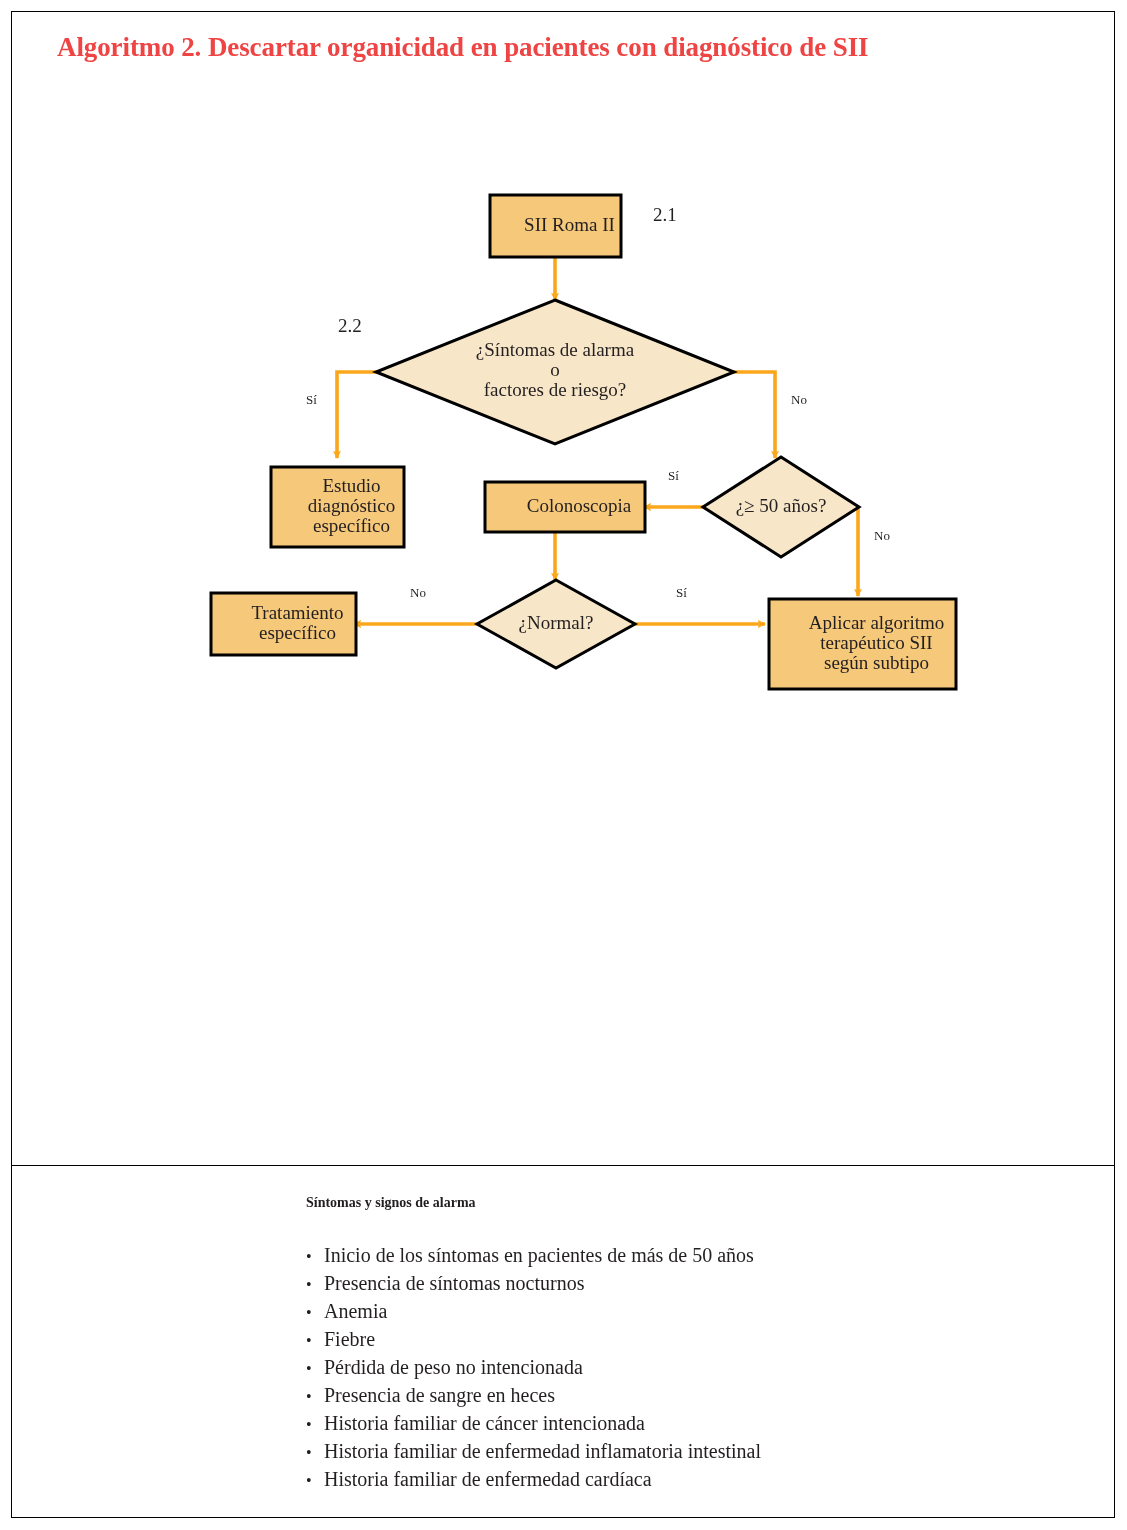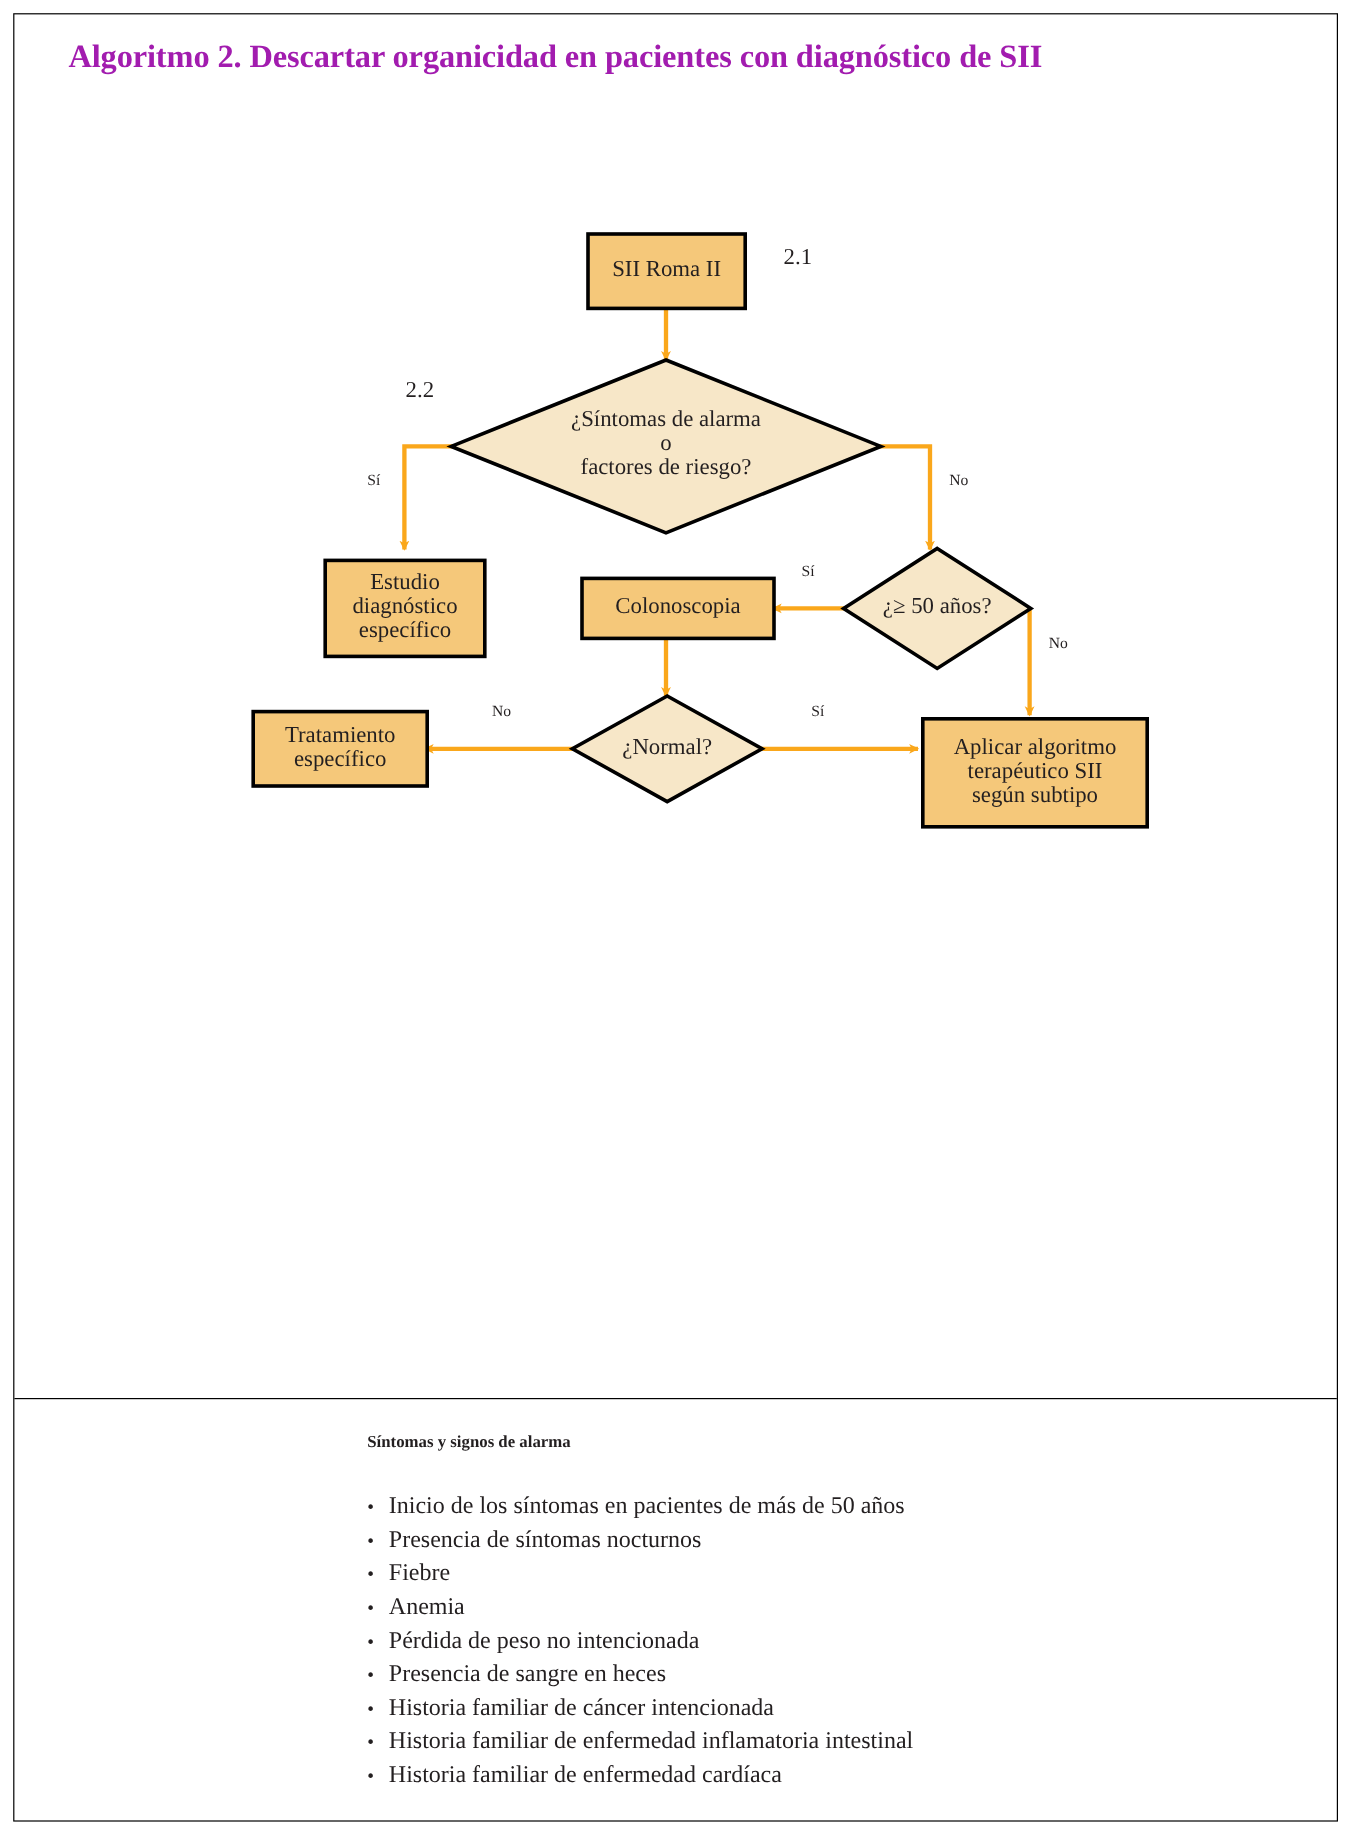--- a/index.html
+++ b/index.html
@@ -35,21 +35,21 @@
     width: 1102px;
     height: 60px;
   }
   #page-title {
     position: absolute;
     left: 45px;
     top: 20px;
     font-size: 27px;
     font-weight: bold;
     letter-spacing: -0.1px;
-    color: #a21caf;
+    color: #ef4444;
     white-space: nowrap;
   }
 
   
   #diagram-area {
     position: absolute;
     left: 12px;
     top: 72px;
     width: 1102px;
     height: 1093px;
@@ -62,21 +62,21 @@
 
   
   .node-label {
     position: absolute;
     text-align: center;
     color: #231f20;
     line-height: 1.06;
     white-space: pre-line;
     pointer-events: none;
   }
-  .box-label { font-size: 19px; }
+  .box-label { font-size: 19px; padding-left: 14px; }
   .diamond-label { font-size: 19px; }
 
   .edge-label {
     position: absolute;
     font-size: 13px;
     color: #231f20;
     white-space: nowrap;
   }
   .step-marker {
     position: absolute;
@@ -222,21 +222,21 @@
   <div class="edge-label" style="left:664px; top:513px;">Sí</div>
 </div>
 
 <div id="legend-divider"></div>
 
 <div id="legend">
   <div id="legend-title">Síntomas y signos de alarma</div>
   <ul id="legend-list">
       <li><span class="bullet-glyph">•</span><span>Inicio de los síntomas en pacientes de más de 50 años</span></li>
       <li><span class="bullet-glyph">•</span><span>Presencia de síntomas nocturnos</span></li>
+      <li><span class="bullet-glyph">•</span><span>Anemia</span></li>
       <li><span class="bullet-glyph">•</span><span>Fiebre</span></li>
-      <li><span class="bullet-glyph">•</span><span>Anemia</span></li>
       <li><span class="bullet-glyph">•</span><span>Pérdida de peso no intencionada</span></li>
       <li><span class="bullet-glyph">•</span><span>Presencia de sangre en heces</span></li>
       <li><span class="bullet-glyph">•</span><span>Historia familiar de cáncer intencionada</span></li>
       <li><span class="bullet-glyph">•</span><span>Historia familiar de enfermedad inflamatoria intestinal</span></li>
       <li><span class="bullet-glyph">•</span><span>Historia familiar de enfermedad cardíaca</span></li>
     </ul>
 </div>
 
 </body></html>

